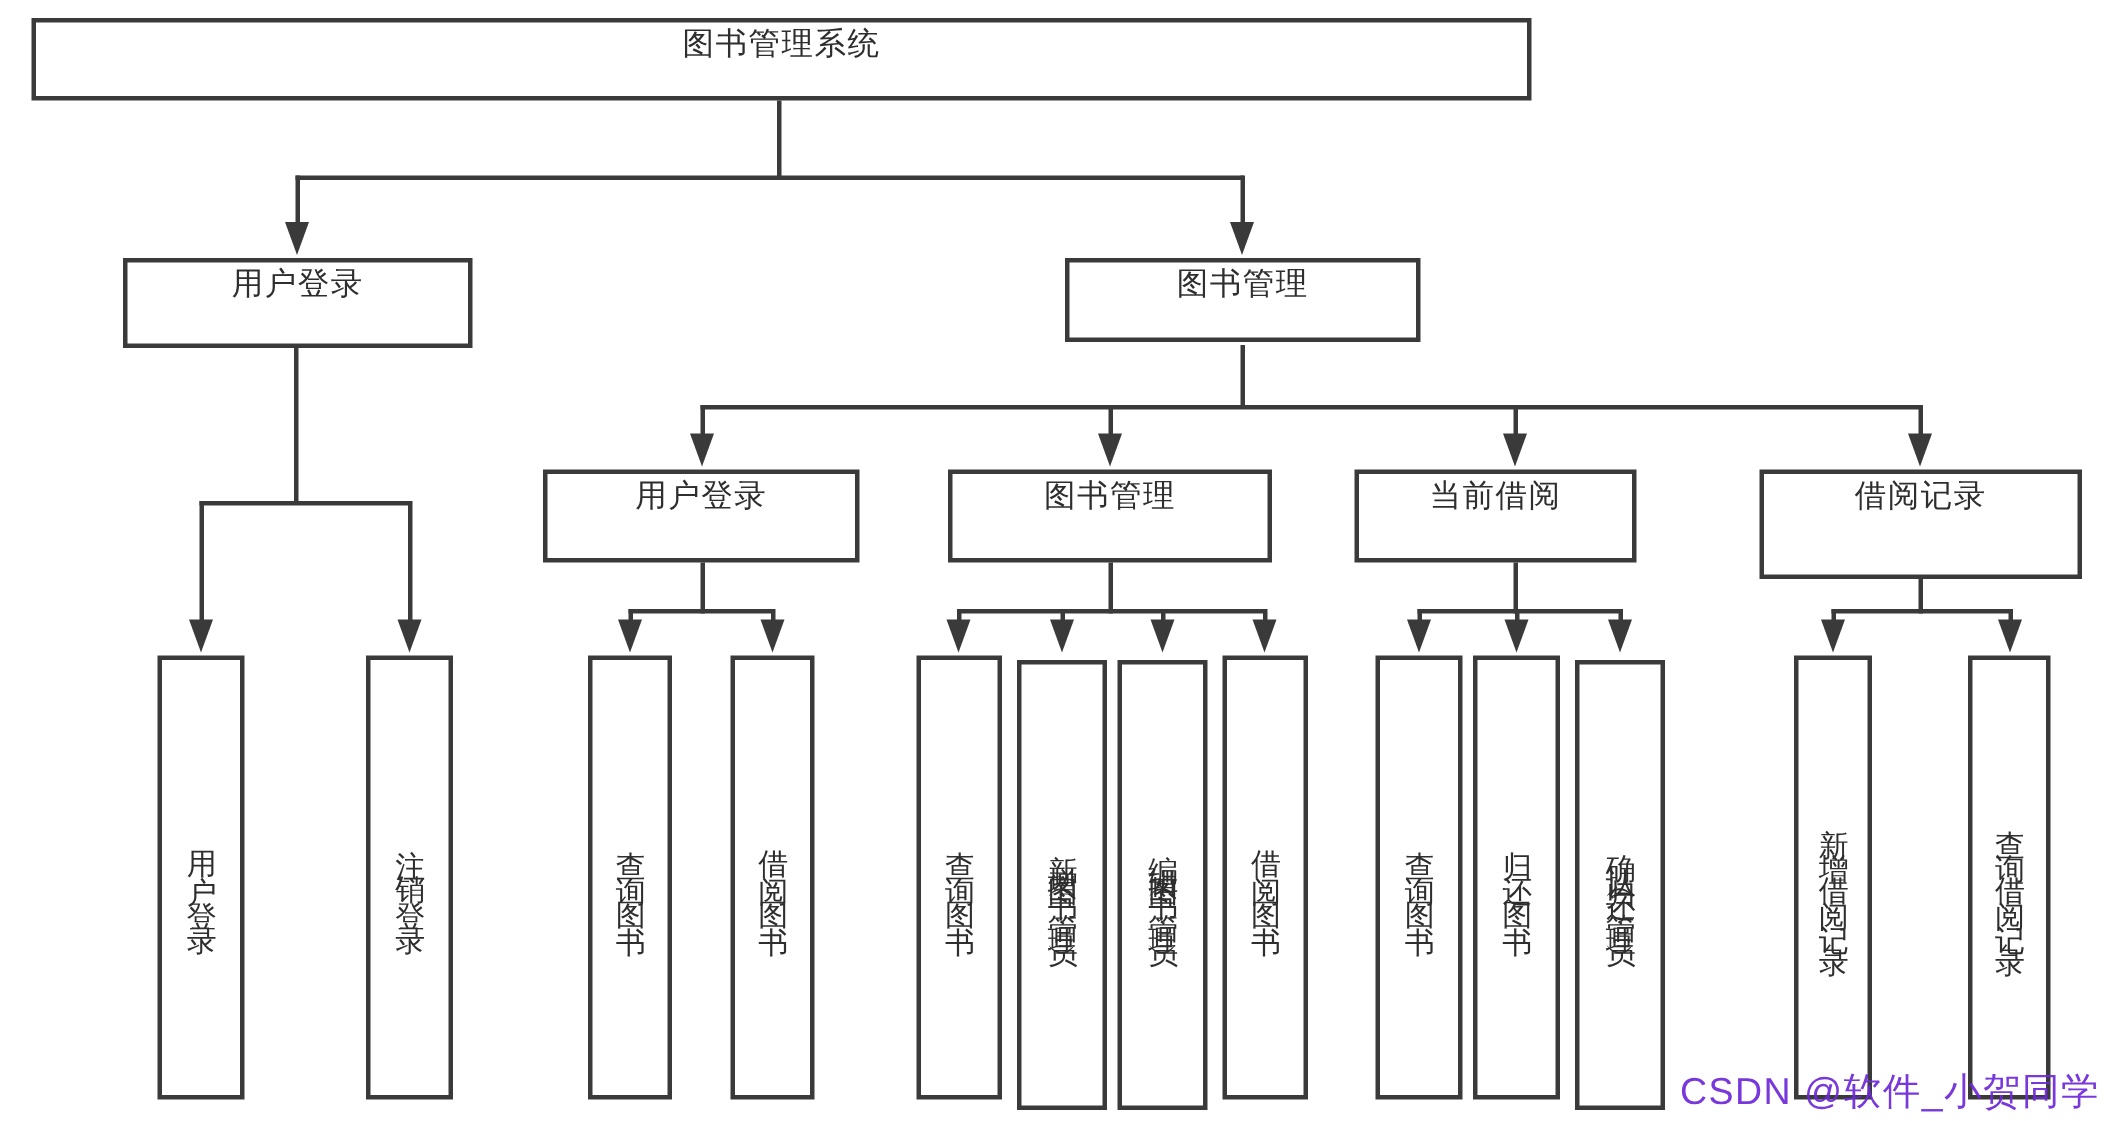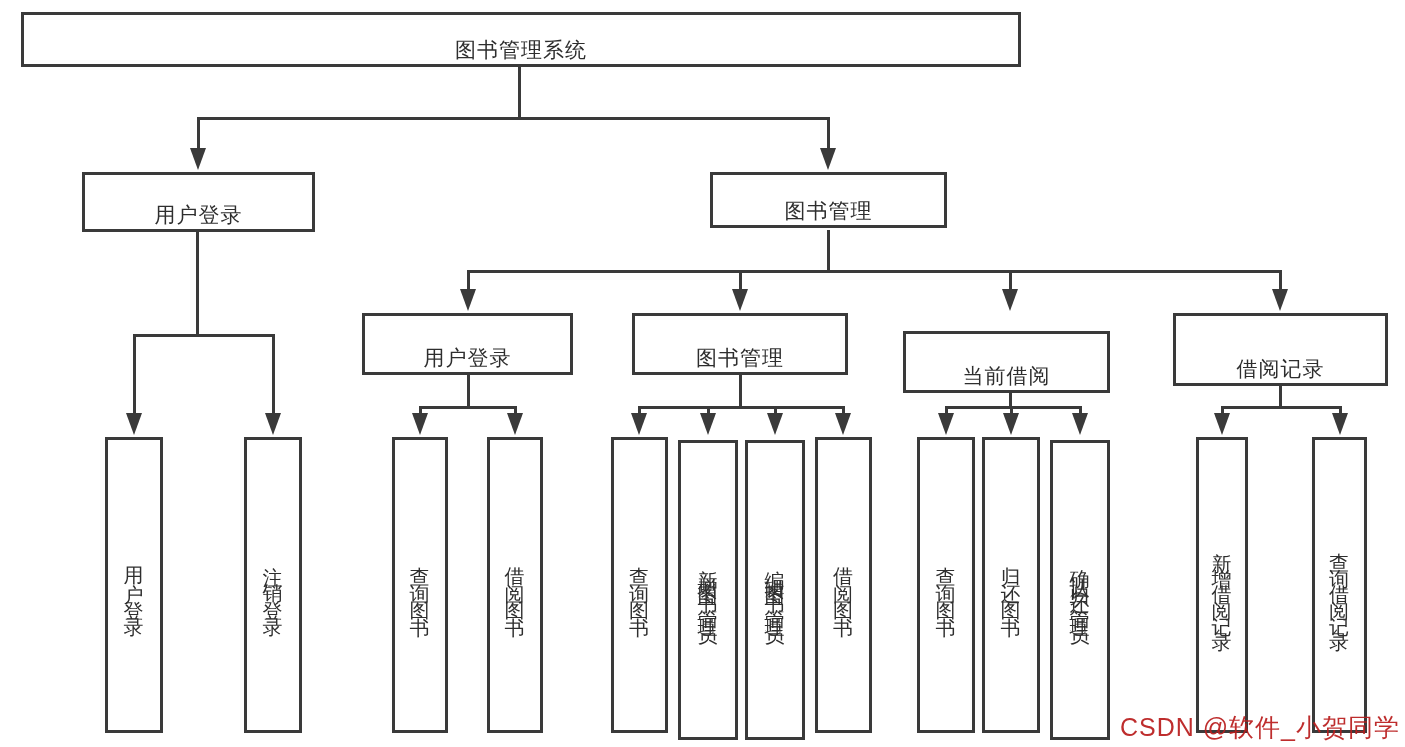--- a/index.html
+++ b/index.html
@@ -2,42 +2,42 @@
 <html><head>
 <meta charset="utf-8">
 <style>
   html,body{margin:0;padding:0;background:#ffffff;}
   .canvas{
     position:relative;width:1405px;height:747px;background:#ffffff;
     font-family:"Liberation Sans", sans-serif;overflow:hidden;color:#2e2e2e;
   }
   .box{
     position:absolute;box-sizing:border-box;border:3px solid #3a3a3a;background:#ffffff;
-    display:flex;align-items:flex-end;justify-content:center;
+    display:flex;align-items:flex-start;justify-content:center;
     font-size:21px;color:#2e2e2e;letter-spacing:1px;
   }
   .vbox{
     position:absolute;box-sizing:border-box;border:3px solid #3a3a3a;background:#ffffff;
     display:flex;align-items:center;justify-content:center;
     font-size:20px;color:#2e2e2e;
   }
   .vtext{writing-mode:vertical-rl;line-height:1;}
   .sp4{letter-spacing:17px;}
   .sp6{letter-spacing:16px;}
   .sp9{letter-spacing:8px;}
   .hline{position:absolute;height:3px;background:#3a3a3a;}
   .vline{position:absolute;width:3px;background:#3a3a3a;}
   .arrow{
     position:absolute;width:0;height:0;
     border-left:8px solid transparent;border-right:8px solid transparent;
     border-top:22px solid #3a3a3a;
   }
   .watermark{
     position:absolute;right:5px;bottom:3px;z-index:10;
-    font-size:25px;color:#b91c1c;letter-spacing:1px;opacity:0.92;text-align:right;
+    font-size:25px;color:#6d28d9;letter-spacing:1px;opacity:0.92;text-align:right;
   }
 </style>
 </head>
 <body>
 
 <div class="canvas">
 
   <div class="vline" style="left:518px;top:65px;height:53px"></div>
   <div class="hline" style="left:197px;top:117px;width:632px"></div>
   <div class="vline" style="left:197px;top:117px;height:33px"></div>
@@ -107,21 +107,21 @@
   <div class="box" style="left:710px;top:172px;width:237px;height:56px">
     <span>图书管理</span>
   </div>
 
   <div class="box" style="left:362px;top:313px;width:211px;height:62px">
     <span>用户登录</span>
   </div>
   <div class="box" style="left:632px;top:313px;width:216px;height:62px">
     <span>图书管理</span>
   </div>
-  <div class="box" style="left:903px;top:331px;width:207px;height:62px">
+  <div class="box" style="left:903px;top:313px;width:188px;height:62px">
     <span>当前借阅</span>
   </div>
   <div class="box" style="left:1173px;top:313px;width:215px;height:73px">
     <span>借阅记录</span>
   </div>
 
   <div class="vbox" style="left:105px;top:437px;width:58px;height:296px">
     <span class="vtext sp4">用户登录</span>
   </div>
   <div class="vbox" style="left:244px;top:437px;width:58px;height:296px">

